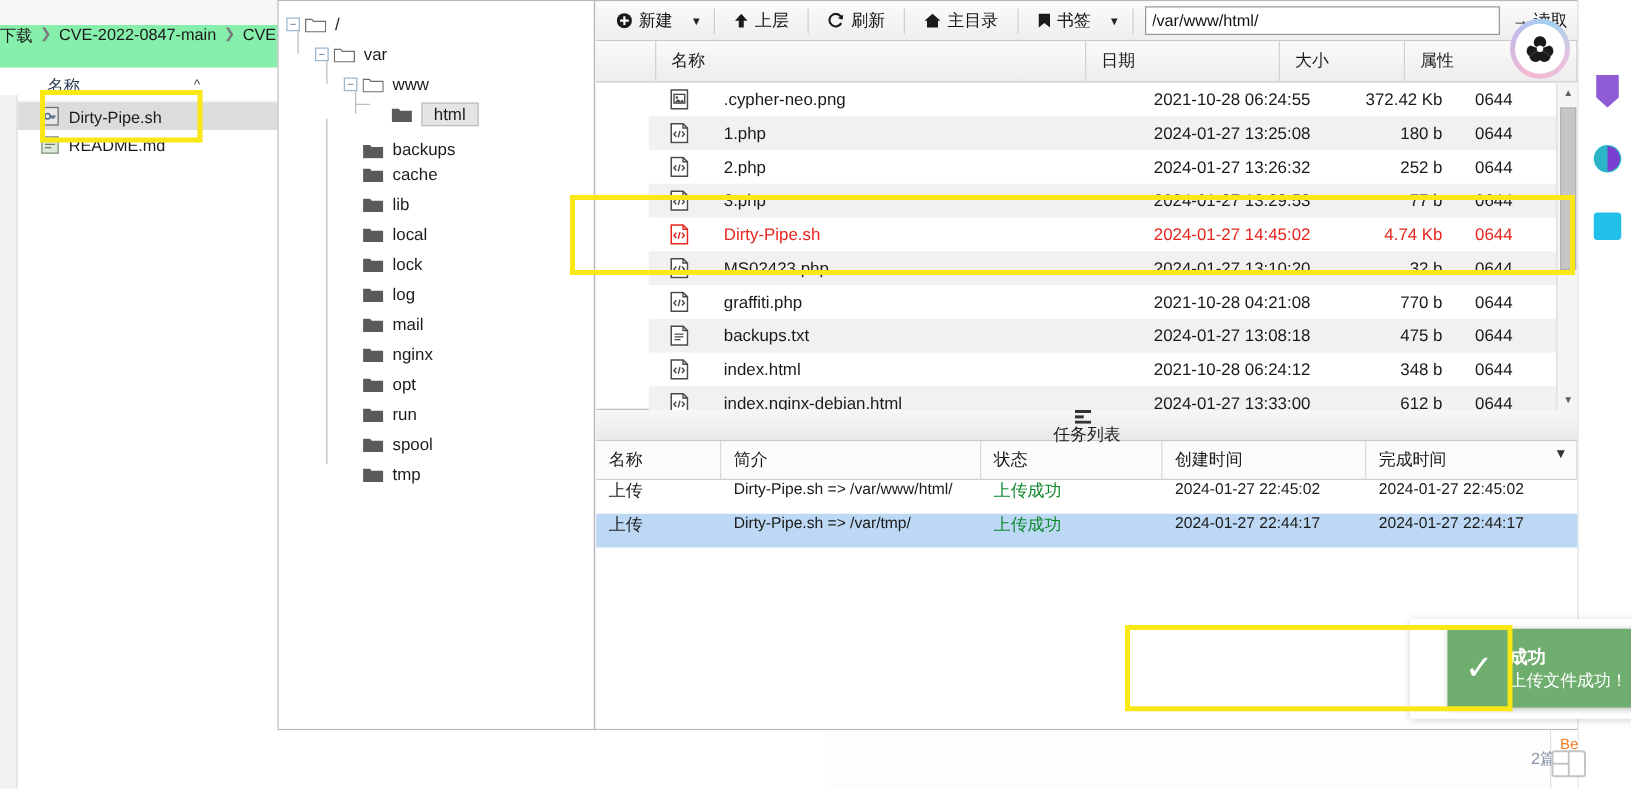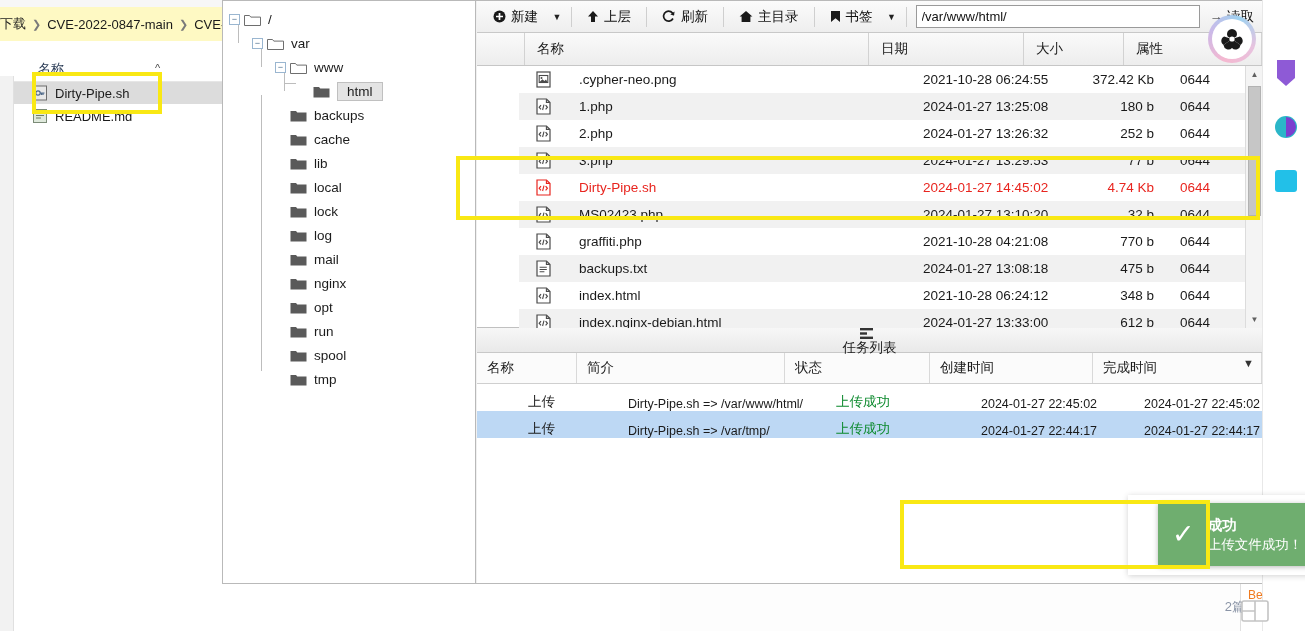--- a/index.html
+++ b/index.html
@@ -7,21 +7,21 @@
     width: 1305px; height: 631px;
     overflow: hidden;
     font-family: "Liberation Sans", "DejaVu Sans", sans-serif;
     background: #ffffff;
   }
   #root { position: relative; width: 1305px; height: 631px; background:#fff; }
 
   
   .bg-explorer { position:absolute; left:0; top:0; width:1305px; height:631px; background:#ffffff; }
   .bg-topstrip { position:absolute; left:0; top:0; width:1305px; height:22px; background:#f7f7f7; border-bottom:1px solid #e3e3e3; }
-  .bg-crumbbar { position:absolute; left:0; top:7px; width:230px; height:34px; background:#fef9c3; display:flex; align-items:center; }
+  .bg-crumbbar { position:absolute; left:0; top:20px; width:230px; height:34px; background:#86efac; display:flex; align-items:flex-start; }
   .crumb { font-size:13px; color:#1a1a1a; white-space:nowrap; }
   .crumb-sep { font-size:11px; color:#7a7a7a; margin:0 6px; }
   .bg-listhdr { position:absolute; left:0; top:56px; width:230px; height:26px; background:#ffffff; border-bottom:1px solid #e6e6e6; }
   .bg-listhdr .lbl { position:absolute; left:38px; top:4px; font-size:13px; color:#2b3c56; }
   .bg-listhdr .caret { position:absolute; left:155px; top:6px; font-size:11px; color:#4a4a4a; }
   .bg-navarrow { position:absolute; left:2px; top:56px; width:16px; height:20px; display:flex; align-items:center; justify-content:center; font-size:11px; color:#333; }
   .bg-leftrail { position:absolute; left:0; top:76px; width:14px; height:555px; background:#f2f2f2; border-right:1px solid #e0e0e0; }
   .bg-row { position:absolute; left:14px; width:216px; height:22px; display:flex; align-items:center; padding-left:18px; font-size:13px; color:#1a1a1a; }
   .bg-row.sel { background:#dcdcdc; }
   .bg-fileicon { width:16px; height:16px; margin-right:7px; flex:0 0 auto; }
@@ -83,21 +83,21 @@
   .sb-thumb { position:absolute; left:2px; top:20px; width:13px; height:130px; background:#c6c6c6; border:1px solid #b2b2b2; cursor:default; }
 
   
   .taskpanel { position:absolute; left:254px; top:327px; width:785px; height:255px; background:#fff; }
   .tp-head { display:flex; align-items:center; height:25px; background:linear-gradient(#f7f7f7,#e9e9e9);
     border-bottom:1px solid #c8c8c8; padding:0 8px; font-size:13.5px; color:#1b1b1b;flex-direction:column; }
   .tp-head .hicon { margin-right:6px; display:inline-flex; }
   .tp-head .chev { margin-left:auto; font-size:11px; color:#333; cursor:default; }
   .tp-colhdr { display:flex; height:31px; background:#fbfbfb; border-bottom:1px solid #cfcfcf; }
   .tp-colhdr .cell { display:flex; align-items:center; font-size:13.5px; color:#1b1b1b; border-right:1px solid #d9d9d9; padding-left:10px; }
-  .trow { display:flex; height:27px; align-items:flex-end; font-size:12.5px; color:#1a1a1a;padding-left:41px; }
+  .trow { display:flex; height:27px; align-items:flex-start; font-size:12.5px; color:#1a1a1a; }
   .trow.sel { background:#bdd8f4; }
   .tcol-name { width:100px; padding-left:10px; flex:0 0 auto; font-size:13.5px;}
   .tcol-desc { width:208px; padding-left:10px; flex:0 0 auto; }
   .tcol-state { width:145px; padding-left:10px; flex:0 0 auto; color:#0d8a2e; font-size:13.5px;}
   .tcol-ct { width:163px; padding-left:10px; flex:0 0 auto; }
   .tcol-ft { width:169px; padding-left:10px; flex:0 0 auto; }
 
   
   .toast { position:absolute; left:935px; top:502px; width:248px; height:63px;
     background:#6fae6f; box-shadow:0 1px 5px rgba(0,0,0,.28); display:flex; align-items:center;
@@ -302,21 +302,21 @@
               </svg></span>
             <span class="tlabel">www</span>
           </div>
           <div class="tnode" style="padding-left: 69px;">
             <span class="tspace"></span>
             <span class="folder-solid"><svg viewBox="0 0 17 13">
                 <path d="M0.5 2 h5.5 l1.3 1.6 h9.2 v8.9 h-16 Z" fill="#5a5a5a"></path>
               </svg></span>
             <span class="tlabel sel">html</span>
           </div>
-          <div class="tnode" style="padding-left: 46px;">
+          <div class="tnode" style="padding-left: 46px; align-items: flex-end;">
             <span class="tspace"></span>
             <span class="folder-solid"><svg viewBox="0 0 17 13">
                 <path d="M0.5 2 h5.5 l1.3 1.6 h9.2 v8.9 h-16 Z" fill="#5a5a5a"></path>
               </svg></span>
             <span class="tlabel">backups</span>
           </div>
           <div class="tnode" style="padding-left: 46px;">
             <span class="tspace"></span>
             <span class="folder-solid"><svg viewBox="0 0 17 13">
                 <path d="M0.5 2 h5.5 l1.3 1.6 h9.2 v8.9 h-16 Z" fill="#5a5a5a"></path>

